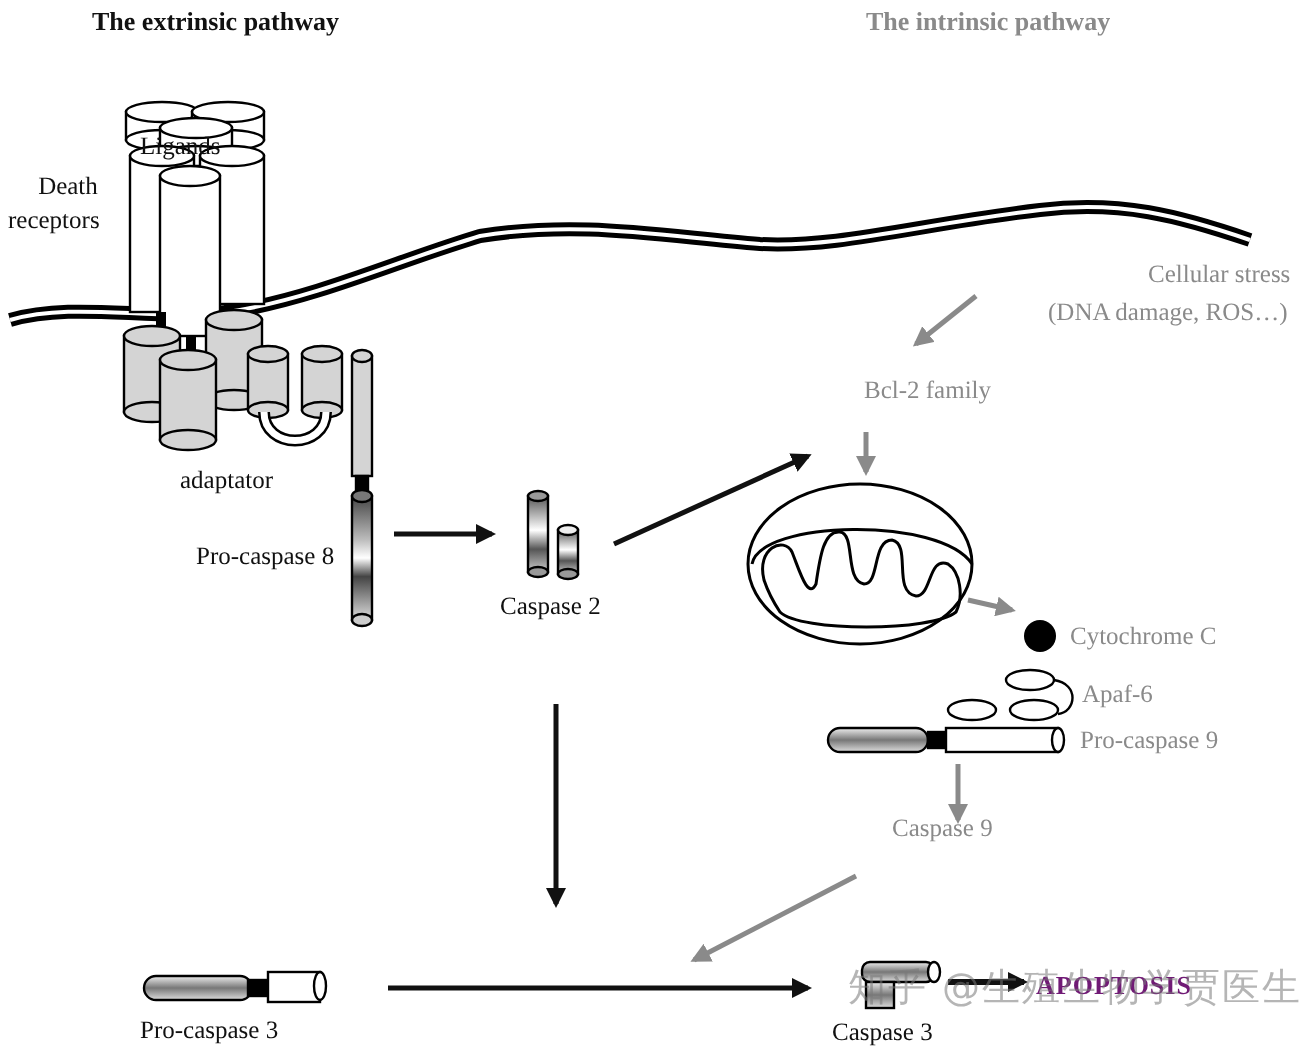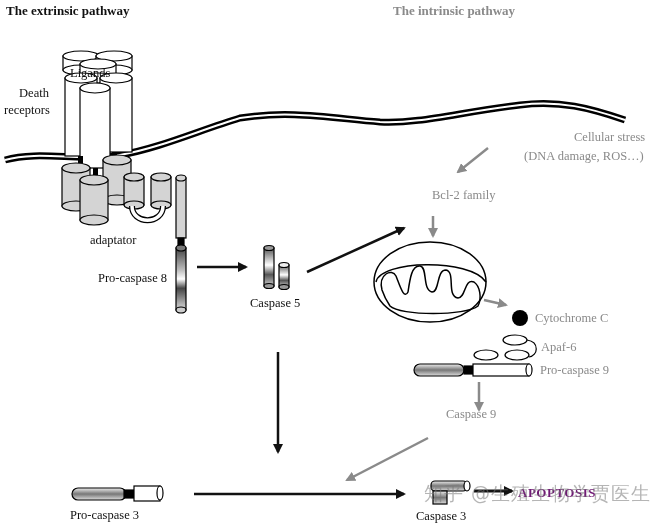--- a/index.html
+++ b/index.html
@@ -1,20 +1,20 @@
 <!DOCTYPE html>
 <html><head>
 <meta charset="utf-8">
 <style>
   html, body { margin: 0; padding: 0; background: #ffffff; }
   body { width: 657px; height: 526px; position: relative; overflow: hidden; font-family: "Liberation Serif", serif; }
   #diagram { position: absolute; left: 0; top: 0; }
   .lbl { position: absolute; white-space: nowrap; font-size: 12.5px; color: #111; line-height: 1; }
   .lbl.gray { color: #8a8a8a; }
-  .lbl.title { font-weight: bold; font-size: 13px; }
+  .lbl.title { font-weight: bold; font-size: 13px; margin-left: 40px; }
   .lbl.center { text-align: center; }
   .watermark { position: absolute; left: 424px; top: 481px; font-family: "DejaVu Sans", sans-serif; font-size: 19px; color: rgba(120,120,120,0.55); letter-spacing: 1px; white-space: nowrap; }
   .apop { position: absolute; left: 518px; top: 485px; font-family: "Liberation Serif", serif; font-weight: bold; font-size: 13px; color: #701a75; letter-spacing: 0.5px; }
 </style>
 </head>
 <body>
 
 <svg id="diagram" width="657" height="526" viewBox="0 0 657 526">
   <defs>
     <linearGradient id="gradPro8" x1="0" y1="0" x2="0" y2="1">
@@ -162,21 +162,21 @@
 </svg>
 
 <div class="lbl title" style="left:6px; top:4px;">The extrinsic pathway</div>
 <div class="lbl title gray" style="left:393px; top:4px;">The intrinsic pathway</div>
 
 <div class="lbl" style="left:70px; top:32px;margin-top:35px;">Ligands</div>
 <div class="lbl center" style="left:13px; top:87px; width:42px;">Death</div>
 <div class="lbl" style="left:4px; top:104px;">receptors</div>
 <div class="lbl" style="left:90px; top:234px;">adaptator</div>
 <div class="lbl" style="left:98px; top:272px;">Pro-caspase 8</div>
-<div class="lbl" style="left:250px; top:297px;">Caspase 5</div>
+<div class="lbl" style="left:250px; top:297px;">Caspase 2</div>
 
 <div class="lbl gray" style="left:550px; top:131px;margin-left:24px;">Cellular stress</div>
 <div class="lbl gray" style="left:524px; top:150px;">(DNA damage, ROS…)</div>
 <div class="lbl gray" style="left:405px; top:189px;margin-left:27px;">Bcl-2 family</div>
 <div class="lbl gray" style="left:535px; top:312px;">Cytochrome C</div>
 <div class="lbl gray" style="left:541px; top:341px;">Apaf-6</div>
 <div class="lbl gray" style="left:540px; top:364px;font-family:Liberation Serif, serif;">Pro-caspase 9</div>
 <div class="lbl gray" style="left:446px; top:408px;">Caspase 9</div>
 
 <div class="lbl" style="left:70px; top:509px;">Pro-caspase 3</div>

